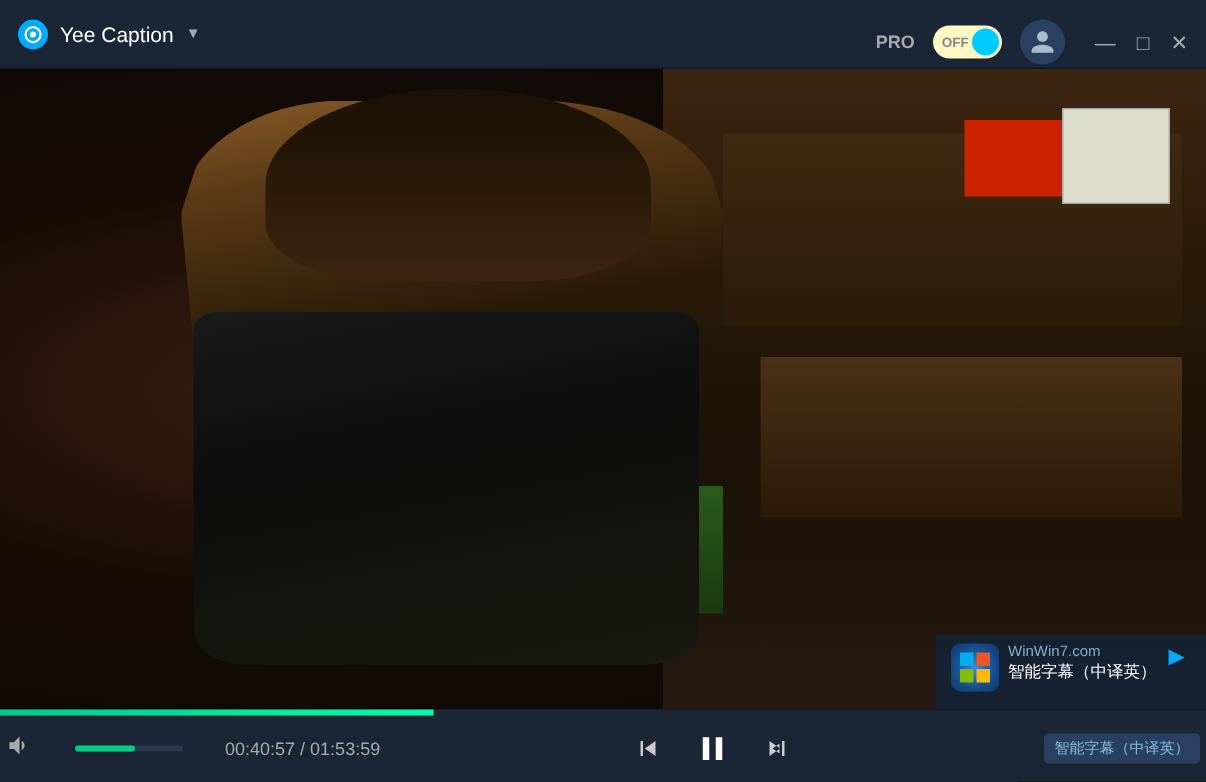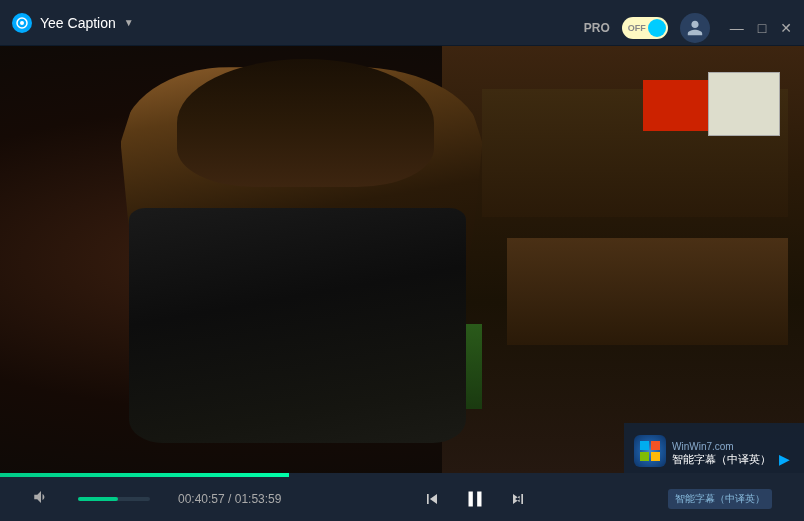--- a/index.html
+++ b/index.html
@@ -246,21 +246,21 @@
 
     
     .watermark-area {
       position: absolute;
       right: 0;
       bottom: 0;
       width: 180px;
       height: 50px;
       background: rgba(20, 35, 55, 0.85);
       display: flex;
-      align-items: flex-end;
+      align-items: flex-start;
       gap: 6px;
       padding: 6px 10px;
     }
 
     .watermark-logo {
       width: 32px;
       height: 32px;
       background: radial-gradient(circle, #4488cc 0%, #1a5599 50%, #0d3366 100%);
       border-radius: 6px;
       display: flex;
@@ -306,21 +306,21 @@
       width: 36%;
     }
 
     
     .controls-bar {
       width: 100%;
       height: 44px;
       background: #1a2535;
       display: flex;
       align-items: center;
-      padding: 0 32px;
+      padding: 0 4px;
       gap: 28px;
     }
 
     .volume-btn {
       color: #aaaaaa;
       font-size: 16px;
       cursor: pointer;
       flex-shrink: 0;
     }
 

